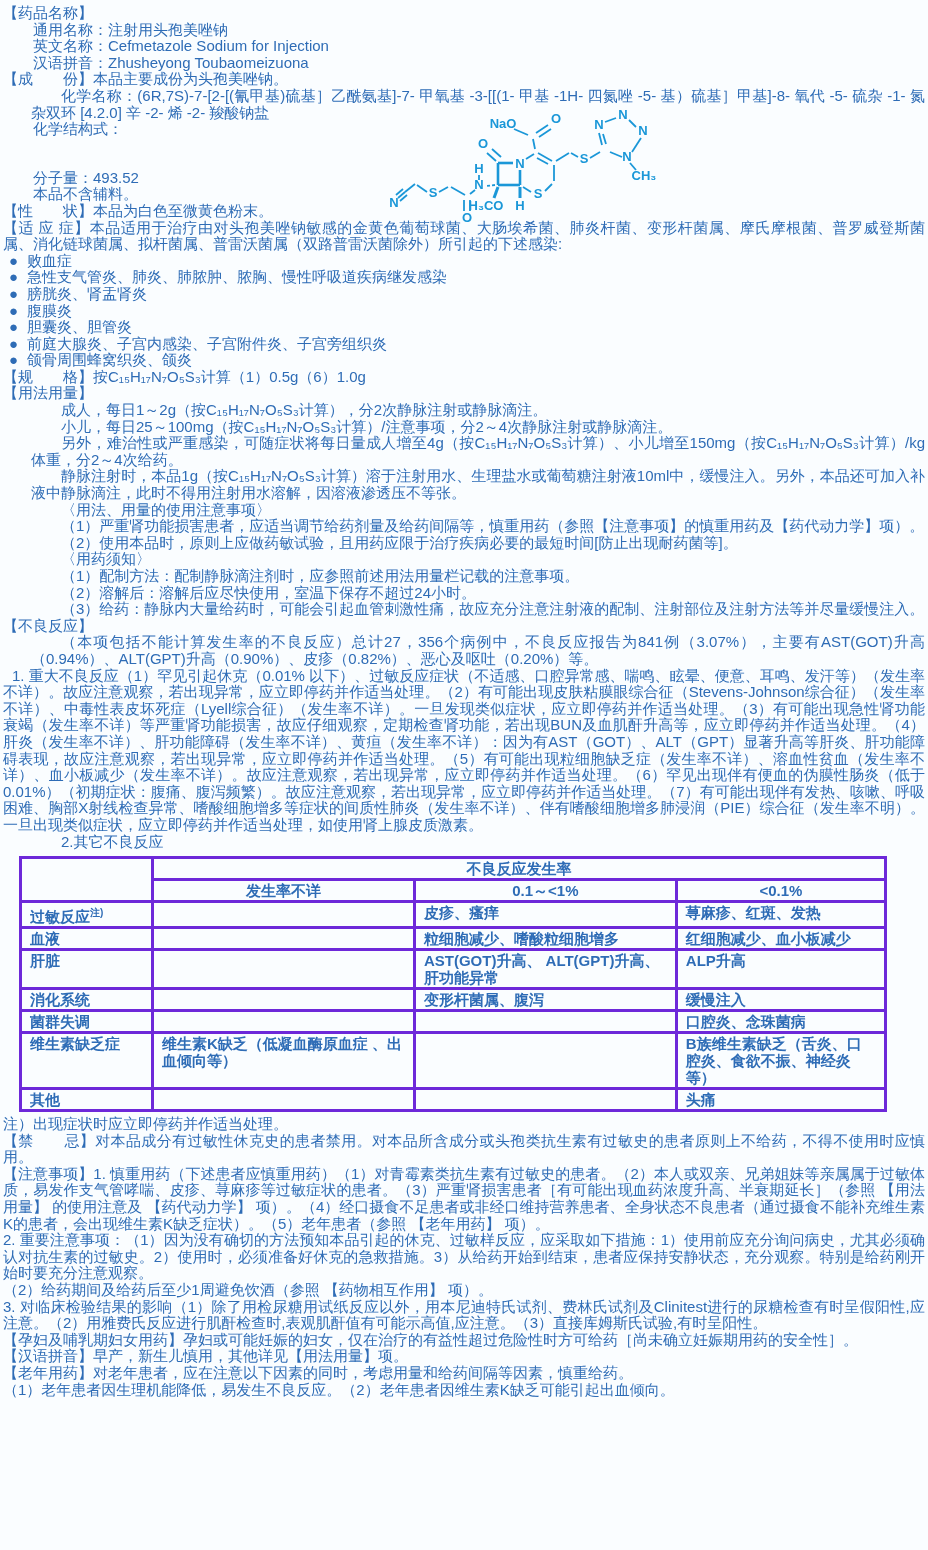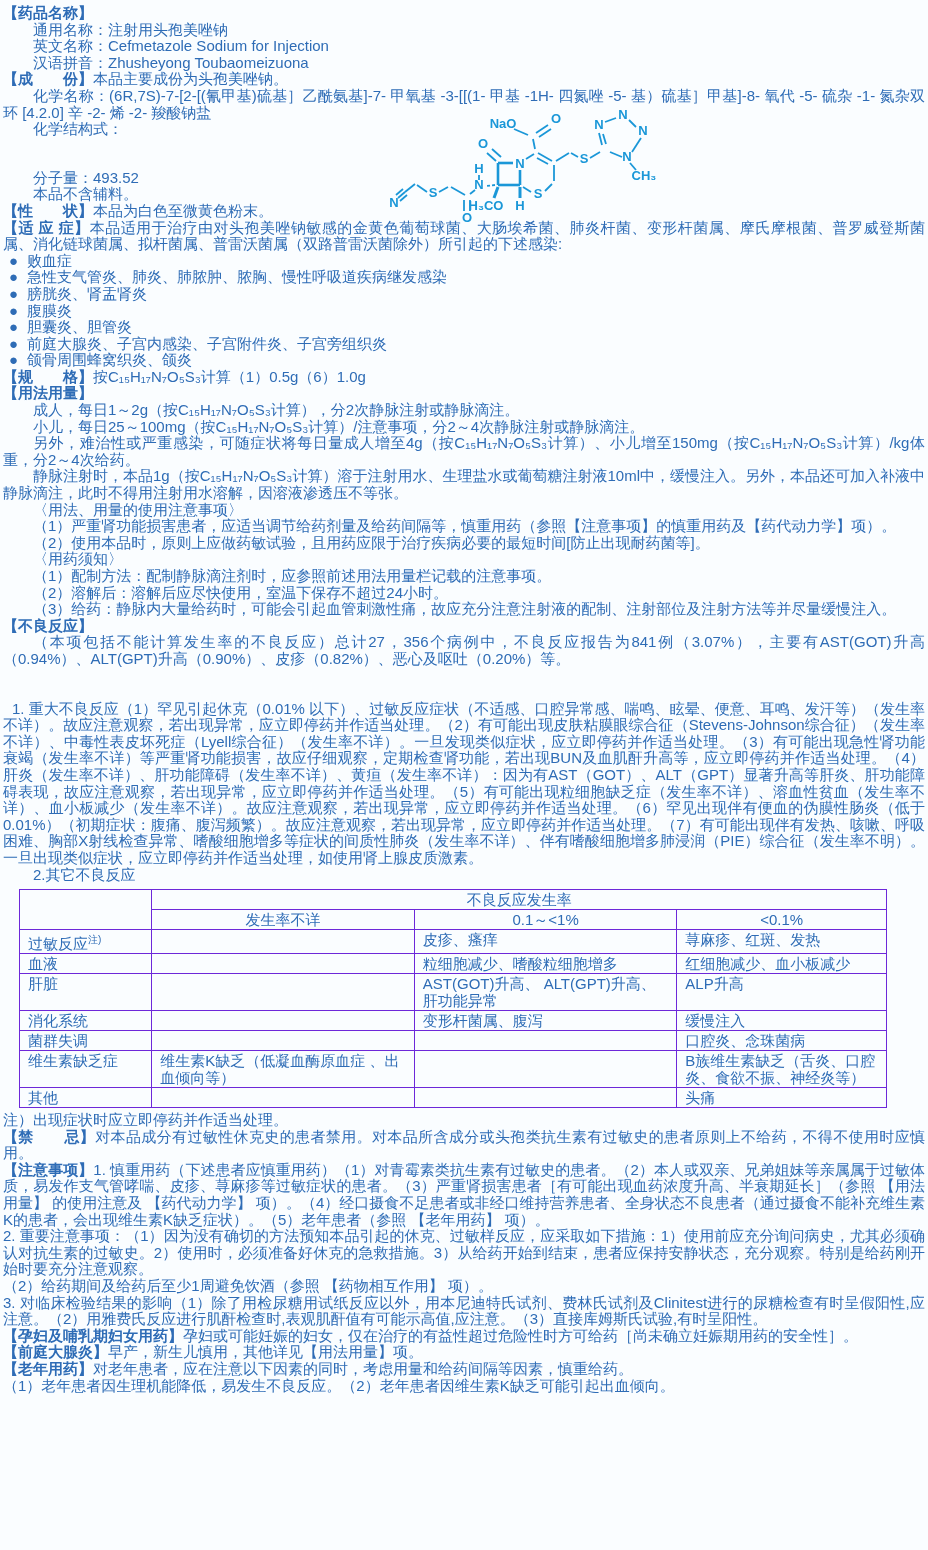--- a/index.html
+++ b/index.html
@@ -5,36 +5,36 @@
   html,body{margin:0;padding:0;}
   body{
     width:928px;height:1550px;overflow:hidden;box-sizing:border-box;
     background:#fafdff;
     color:#2e6cb6;
     font-family:"Liberation Sans","DejaVu Sans",sans-serif;
     font-size:15px;line-height:16.6px;
     padding:5px 3px 0 3px;
   }
   .ln{min-height:16.6px;text-align:justify;}
-  .hdr{font-weight:bold;}
+  .hdr{font-weight:normal;}
   .ind1{padding-left:30px;}
-  .p{text-indent:2em;text-align:justify;}
-  .p-sm{text-indent:0.6em;text-align:justify;margin-top:33px;}
+  .p{text-indent:2em;text-align:justify;margin-left:28px;}
+  .p-sm{text-indent:0.6em;text-align:justify;}
   .blt{display:inline-block;width:18px;padding-left:6px;}
   .chem-wrap{position:relative;}
   .chem-gap{height:32px;}
   .struct{position:absolute;left:383px;top:-14px;color:#1a97d8;}
   .struct line,.struct path{stroke:#1a97d8;stroke-width:1.8;fill:none;}
   .struct .thick{stroke-width:3;}
   .struct .sq{stroke-width:2.6;}
   .struct text{fill:#1a97d8;font-weight:bold;font-size:13px;font-family:"Liberation Sans",sans-serif;text-anchor:middle;}
   .dashed{stroke-dasharray:3 2;}
   table.adr{border-collapse:collapse;width:868px;margin:6px 0 4px 16px;}
   table.adr th,table.adr td{
-    border:1px solid #6d28d9;padding:1px 8px;font-weight:normal;
+    border:3px solid #6d28d9;padding:1px 8px;font-weight:bold;
     text-align:left;vertical-align:top;line-height:17px;
   }
   table.adr th.c{text-align:center;}
   .col-cat{width:130px;}.col-1{width:258px;}.col-2{width:258px;}.col-3{width:206px;}
   sup{font-size:10px;}
 </style>
 </head>
 <body>
 
 <div class="ln"><span class="hdr">【药品名称】</span></div>
@@ -220,16 +220,16 @@
 
 <div class="ln"><span class="hdr">【禁　　忌】</span><span>对本品成分有过敏性休克史的患者禁用。对本品所含成分或头孢类抗生素有过敏史的患者原则上不给药，不得不使用时应慎用。</span></div>
 
 <div class="ln"><span class="hdr">【注意事项】</span><span>1. 慎重用药（下述患者应慎重用药）（1）对青霉素类抗生素有过敏史的患者。（2）本人或双亲、兄弟姐妹等亲属属于过敏体质，易发作支气管哮喘、皮疹、荨麻疹等过敏症状的患者。（3）严重肾损害患者［有可能出现血药浓度升高、半衰期延长］（参照 【用法用量】 的使用注意及 【药代动力学】 项）。（4）经口摄食不足患者或非经口维持营养患者、全身状态不良患者（通过摄食不能补充维生素K的患者，会出现维生素K缺乏症状）。（5）老年患者（参照 【老年用药】 项）。</span></div>
 <div class="ln">2. 重要注意事项：（1）因为没有确切的方法预知本品引起的休克、过敏样反应，应采取如下措施：1）使用前应充分询问病史，尤其必须确认对抗生素的过敏史。2）使用时，必须准备好休克的急救措施。3）从给药开始到结束，患者应保持安静状态，充分观察。特别是给药刚开始时要充分注意观察。</div>
 <div class="ln">（2）给药期间及给药后至少1周避免饮酒（参照 【药物相互作用】 项）。</div>
 <div class="ln">3. 对临床检验结果的影响（1）除了用检尿糖用试纸反应以外，用本尼迪特氏试剂、费林氏试剂及Clinitest进行的尿糖检查有时呈假阳性,应注意。（2）用雅费氏反应进行肌酐检查时,表观肌酐值有可能示高值,应注意。（3）直接库姆斯氏试验,有时呈阳性。</div>
 
 <div class="ln"><span class="hdr">【孕妇及哺乳期妇女用药】</span><span>孕妇或可能妊娠的妇女，仅在治疗的有益性超过危险性时方可给药［尚未确立妊娠期用药的安全性］。</span></div>
 
-<div class="ln"><span class="hdr">【前庭大腺炎】</span><span>早产，新生儿慎用，其他详见【用法用量】项。</span></div>
+<div class="ln"><span class="hdr">【汉语拼音】</span><span>早产，新生儿慎用，其他详见【用法用量】项。</span></div>
 
 <div class="ln"><span class="hdr">【老年用药】</span><span>对老年患者，应在注意以下因素的同时，考虑用量和给药间隔等因素，慎重给药。</span></div>
 <div class="ln">（1）老年患者因生理机能降低，易发生不良反应。（2）老年患者因维生素K缺乏可能引起出血倾向。</div>
 
 </body></html>

